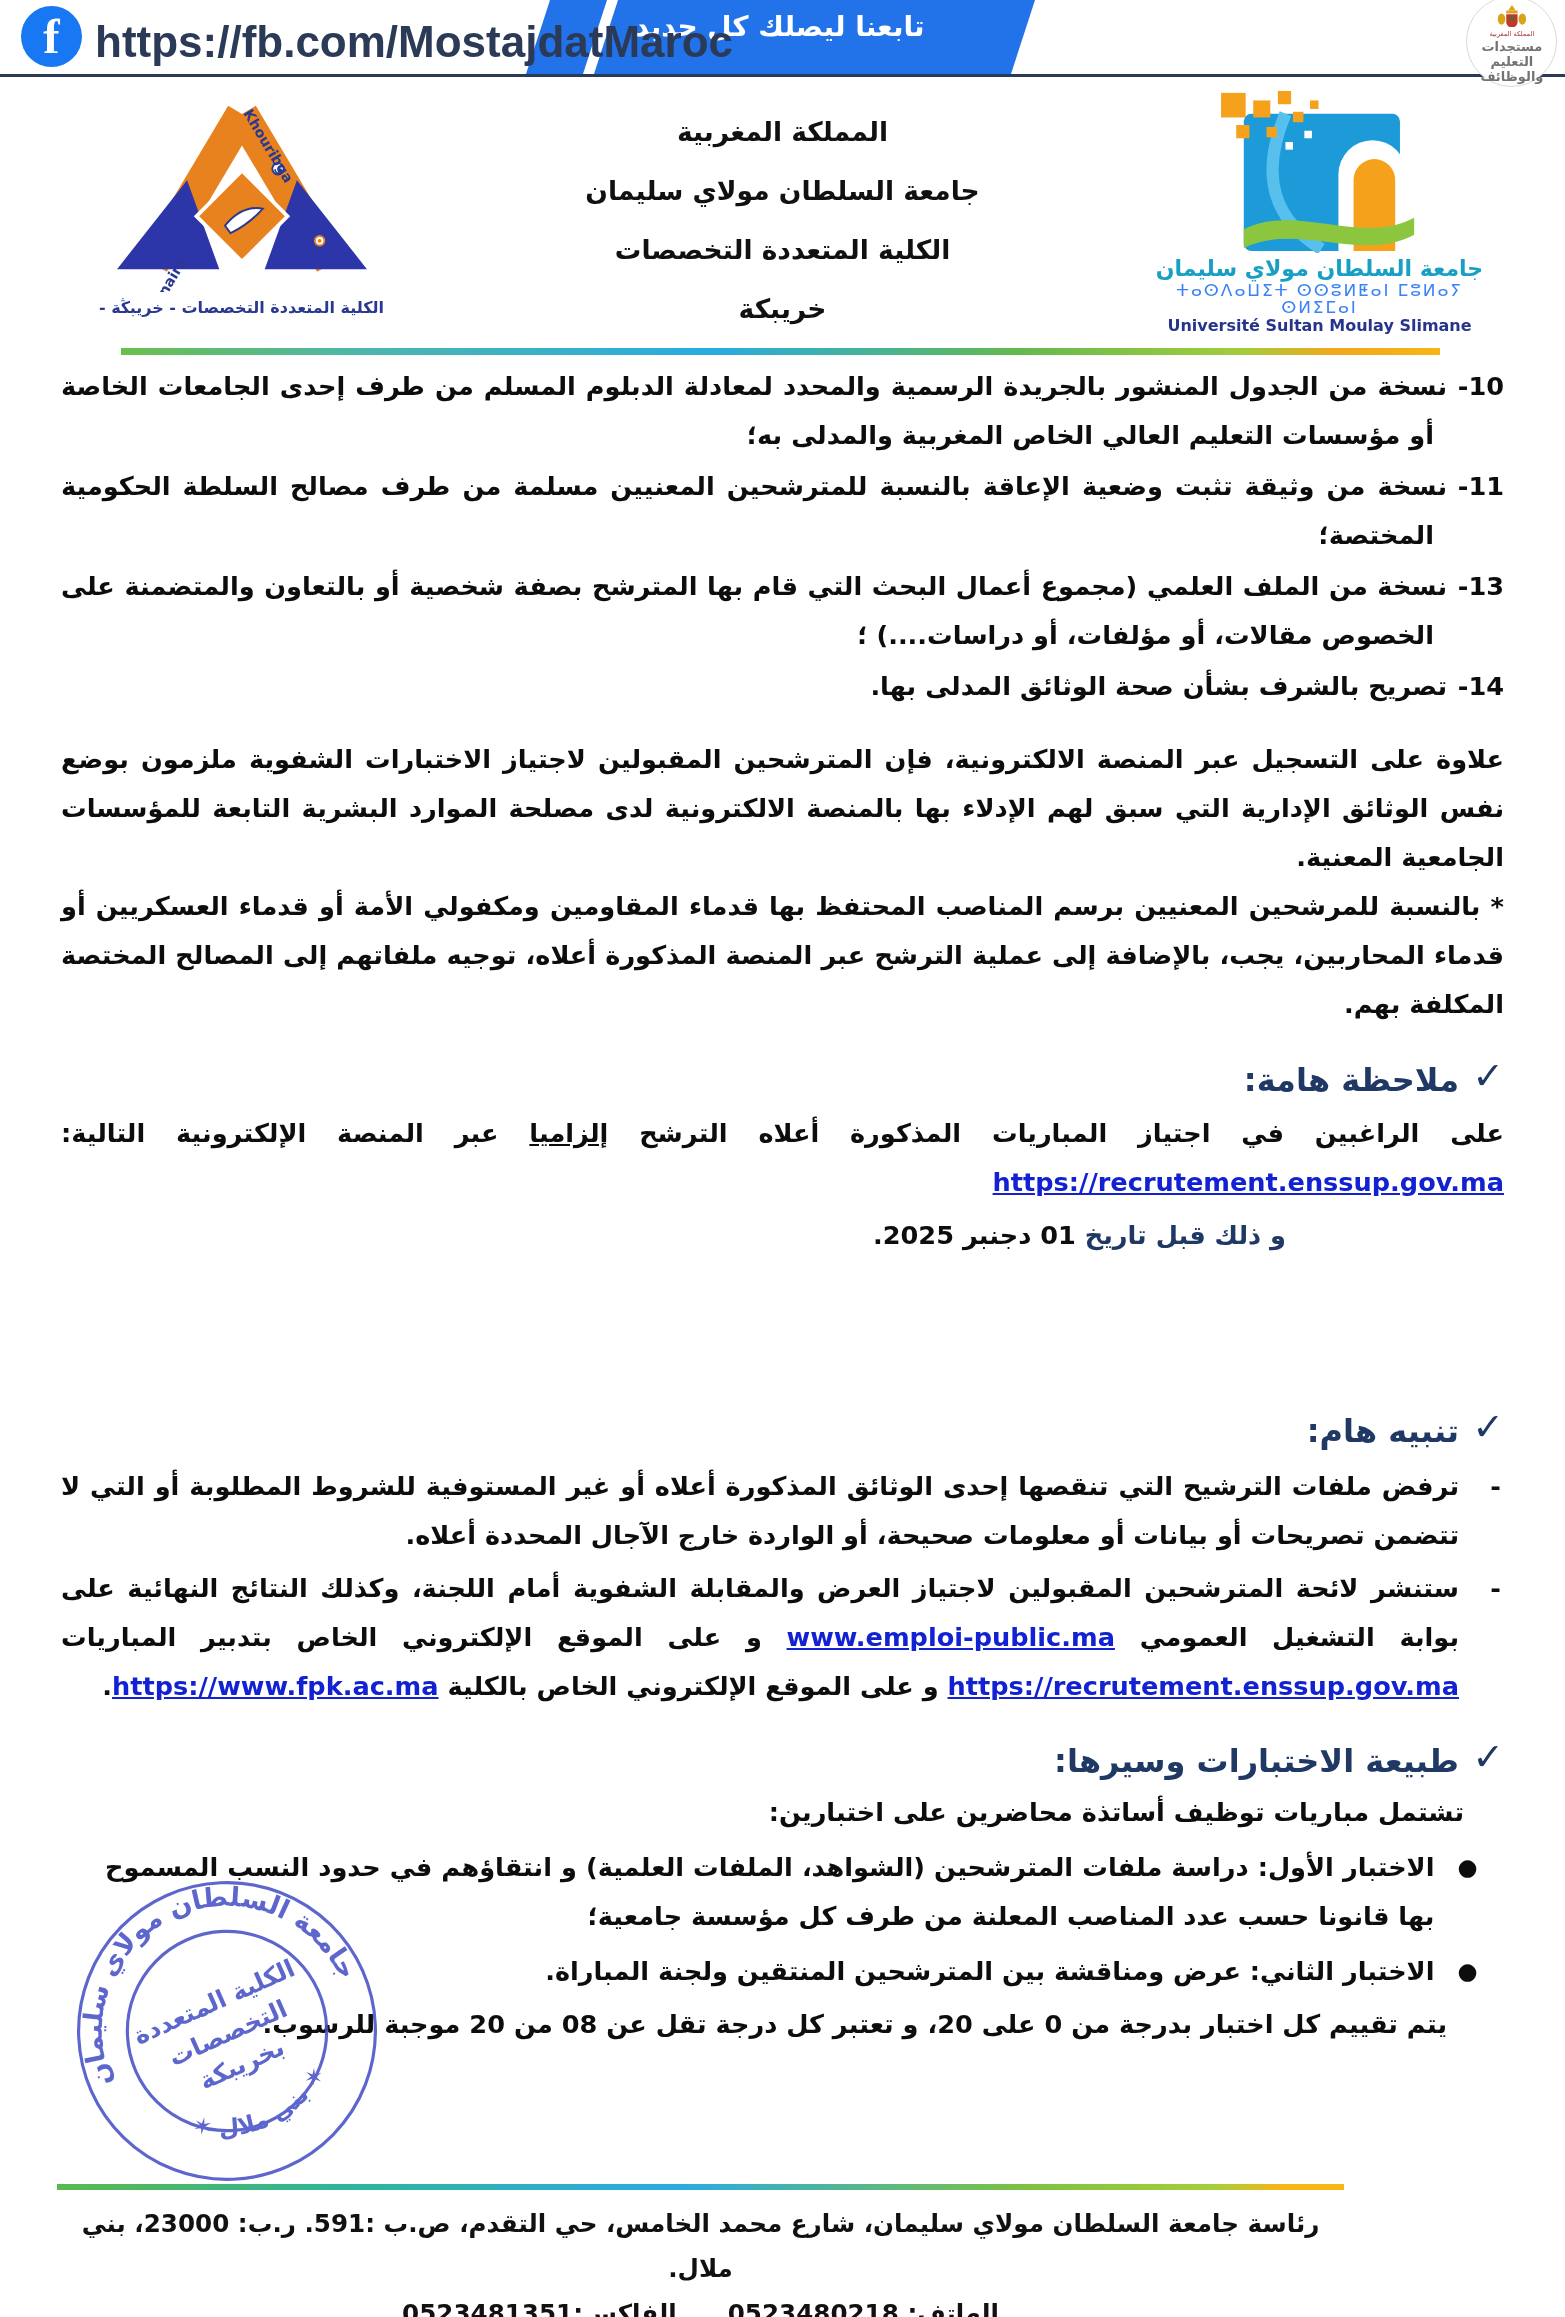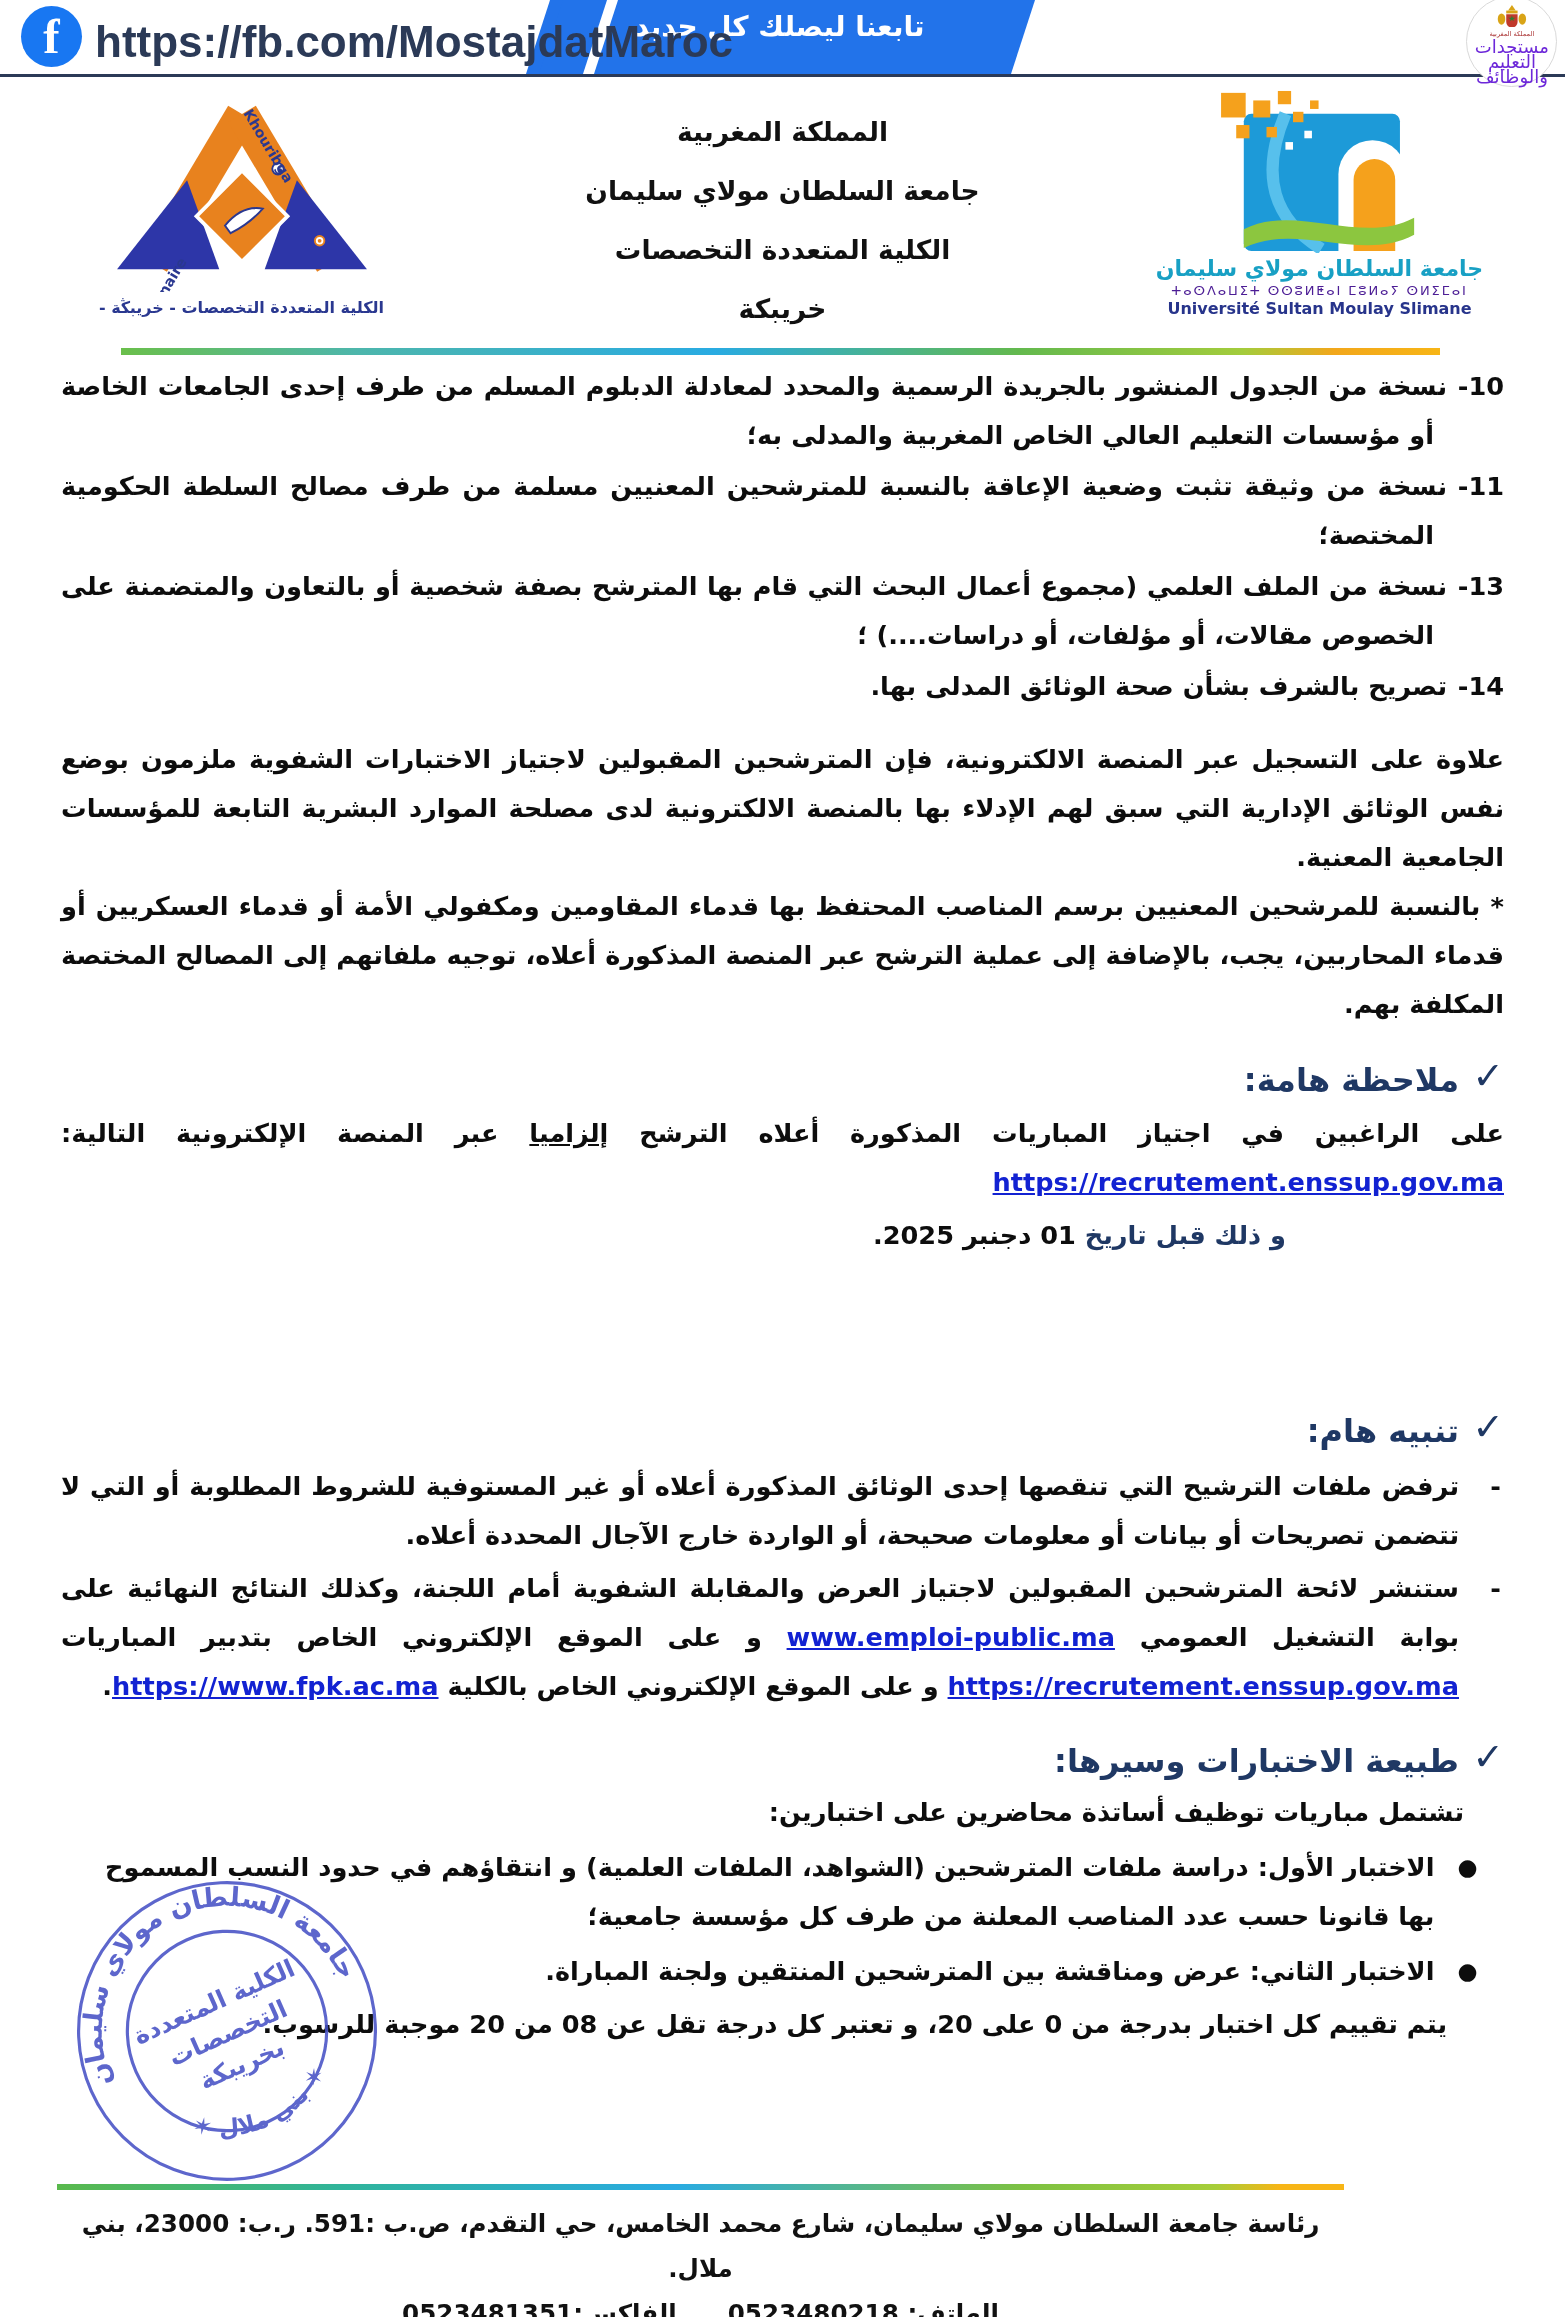--- a/index.html
+++ b/index.html
@@ -18,30 +18,30 @@
           transform:skewX(-18deg);}
   .ribbon-slash{position:absolute;left:551px;top:0;width:44px;height:74px;background:#2273ea;
           transform:skewX(-18deg);border-right:11.4px solid #ffffff;}
   .ribbon-txt{position:absolute;left:557px;top:9.5px;width:445px;text-align:center;color:#fff;
           font-size:28px;font-weight:bold;}
   .brand-title{position:absolute;right:114px;top:19px;font-size:31px;font-weight:bold;color:#3a4763;}
   .badge{position:absolute;right:7.6px;top:-3.8px;width:91px;height:91px;border-radius:50%;background:#fff;
          border:1.9px solid #d9d9d9;text-align:center;box-sizing:border-box;padding-top:5.7px;z-index:3;}
   .badge .crest{height:24.6px;}
   .badge .tiny{font-size:6.6px;color:#a33;line-height:7.6px;}
-  .badge .b1,.badge .b2{font-size:18px;font-weight:normal;color:#6d28d9;line-height:15px;}
+  .badge .b1,.badge .b2{font-size:13px;font-weight:bold;color:#737373;line-height:15px;}
 
   
   .lh-center{position:absolute;left:445px;right:445px;top:102px;text-align:center;
              font-size:26.5px;font-weight:bold;line-height:59px;color:#111;}
   .lh-left{position:absolute;left:95px;top:93px;width:293px;text-align:center;}
   .lh-left .cap{font-size:16px;font-weight:bold;color:#2a3890;margin-top:1.9px;}
   .lh-right{position:absolute;right:80px;top:87px;width:331px;text-align:center;}
   .lh-right .ar{font-size:22px;font-weight:bold;color:#18a0c4;line-height:24.6px;}
-  .lh-right .tif{font-size:13px;color:#4c1d95;letter-spacing:1.9px;line-height:17px;}
+  .lh-right .tif{font-size:17px;color:#3b82f6;letter-spacing:1.9px;line-height:17px;}
   .lh-right .fr{font-size:16px;font-weight:bold;color:#27348b;line-height:19px;}
 
   .rule-top{position:absolute;top:348px;left:121px;width:1319px;height:6.6px;
       background:linear-gradient(to right,#6abf4b,#4db6ac 18%,#29abe2 45%,#63b94e 68%,#a3cc3c 85%,#f2a71b 92%,#f7b516);}
   .rule-bottom{position:absolute;top:2184px;left:57px;width:1287px;height:5.7px;
       background:linear-gradient(to right,#59b94c,#2fb49a 22%,#29abe2 48%,#7cc142 75%,#a6ce39 90%,#f7b516 95%,#f7b516);}
 
   
   .content{position:absolute;top:362px;right:61px;left:61px;font-size:25.6px;font-weight:bold;
            line-height:49px;text-align:justify;}

